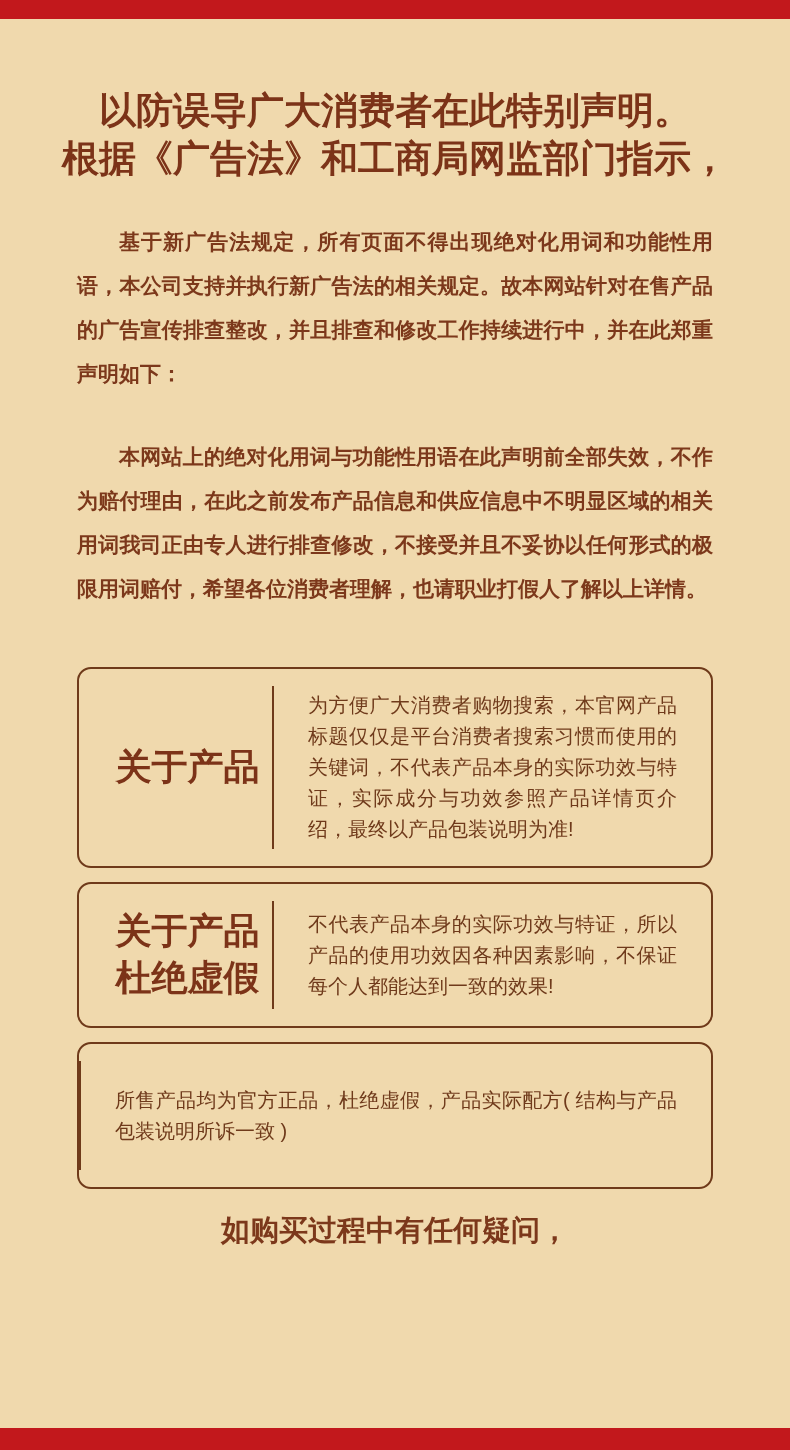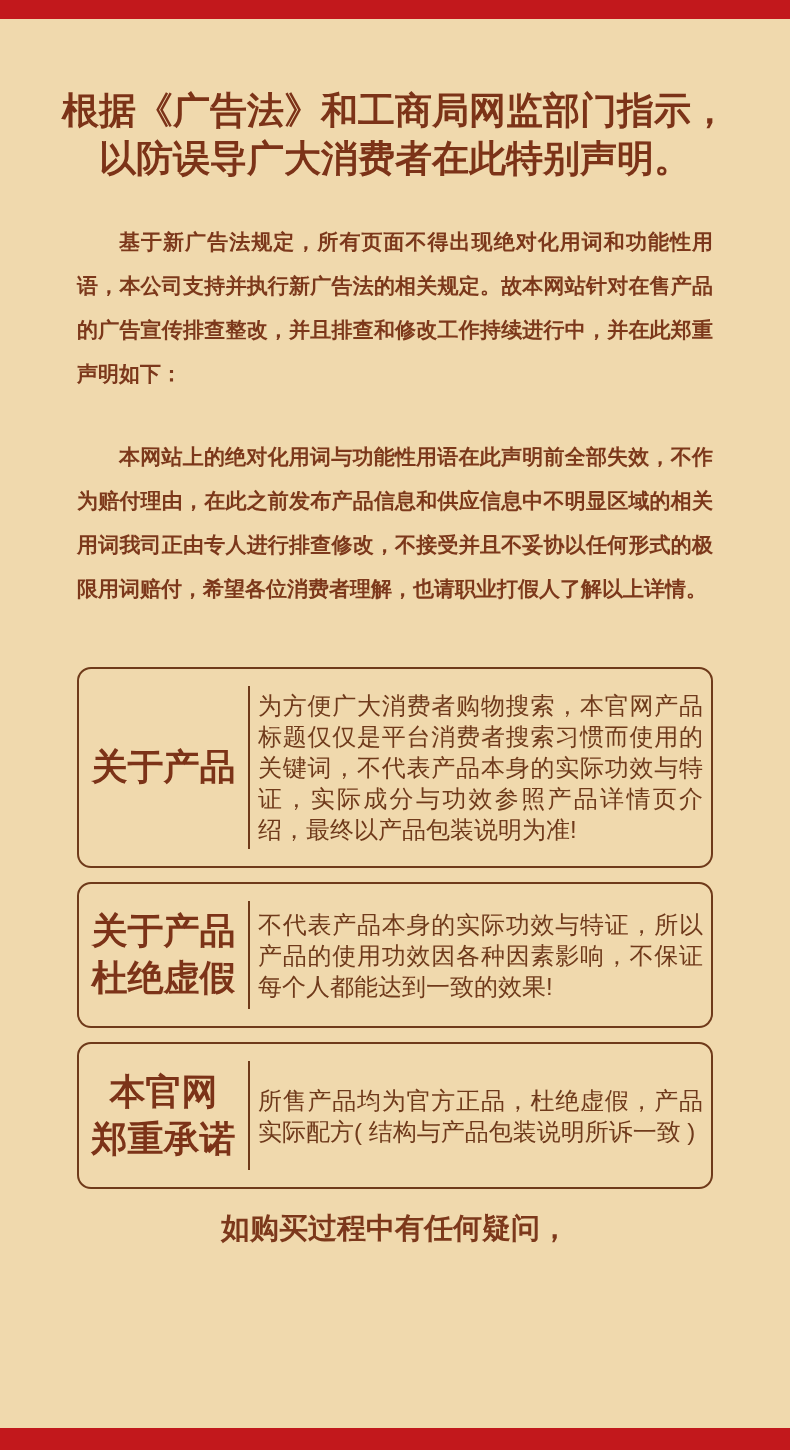--- a/index.html
+++ b/index.html
@@ -70,62 +70,63 @@
 
   .box-label {
     width: 169px;
     flex-shrink: 0;
     text-align: center;
     font-family: "Liberation Serif", "DejaVu Serif", serif;
     font-weight: bold;
     font-size: 36px;
     line-height: 47px;
     color: #7c3318;
+    padding-left: 24px;
   }
   .box-label span { display: block; }
 
   .box-divider {
     width: 2px;
     align-self: stretch;
     margin: 17px 0;
     background: #6f3a1a;
     flex-shrink: 0;
   }
 
   .box-text {
     flex: 1;
-    padding: 0 8px;
+    padding: 0 34px;
     font-family: "Liberation Sans", "DejaVu Sans", sans-serif;
     font-weight: 500;
-    font-size: 24px;
+    font-size: 20px;
     line-height: 31px;
     text-align: justify;
     color: #6f3a1b;
   }
 
   .footer-note {
     margin-top: 24px;
     text-align: center;
-    font-family: Liberation Mono, monospace;
+    font-family: Liberation Sans, sans-serif;
     font-weight: bold;
     font-size: 29px;
     line-height: 35px;
     color: #7c381b;
   }
 </style>
 </head>
 <body>
 
 <div class="strip strip-top"></div>
 
 <div class="content">
 
   <h1 class="title">
+    <span class="title-line">以防误导广大消费者在此特别声明。</span>
     <span class="title-line">根据《广告法》和工商局网监部门指示，</span>
-    <span class="title-line">以防误导广大消费者在此特别声明。</span>
   </h1>
 
   <p class="para para-1">基于新广告法规定，所有页面不得出现绝对化用词和功能性用语，本公司支持并执行新广告法的相关规定。故本网站针对在售产品的广告宣传排查整改，并且排查和修改工作持续进行中，并在此郑重声明如下：</p>
 
   <p class="para para-2">本网站上的绝对化用词与功能性用语在此声明前全部失效，不作为赔付理由，在此之前发布产品信息和供应信息中不明显区域的相关用词我司正由专人进行排查修改，不接受并且不妥协以任何形式的极限用词赔付，希望各位消费者理解，也请职业打假人了解以上详情。</p>
 
   <div class="boxes">
 
     <div class="notice-box box-1">
       <div class="box-label">
@@ -138,24 +139,20 @@
     <div class="notice-box box-2">
       <div class="box-label">
         <span>关于产品</span>
         <span>杜绝虚假</span>
       </div>
       <div class="box-divider"></div>
       <div class="box-text">不代表产品本身的实际功效与特证，所以产品的使用功效因各种因素影响，不保证每个人都能达到一致的效果!</div>
     </div>
 
     <div class="notice-box box-3">
-      <div class="box-label">
-        <span>本官网</span>
-        <span>郑重承诺</span>
-      </div>
       <div class="box-divider"></div>
       <div class="box-text">所售产品均为官方正品，杜绝虚假，产品实际配方( 结构与产品包装说明所诉一致 )</div>
     </div>
 
   </div>
 
   <div class="footer-note">
     <div>如购买过程中有任何疑问，</div>
   </div>
 

